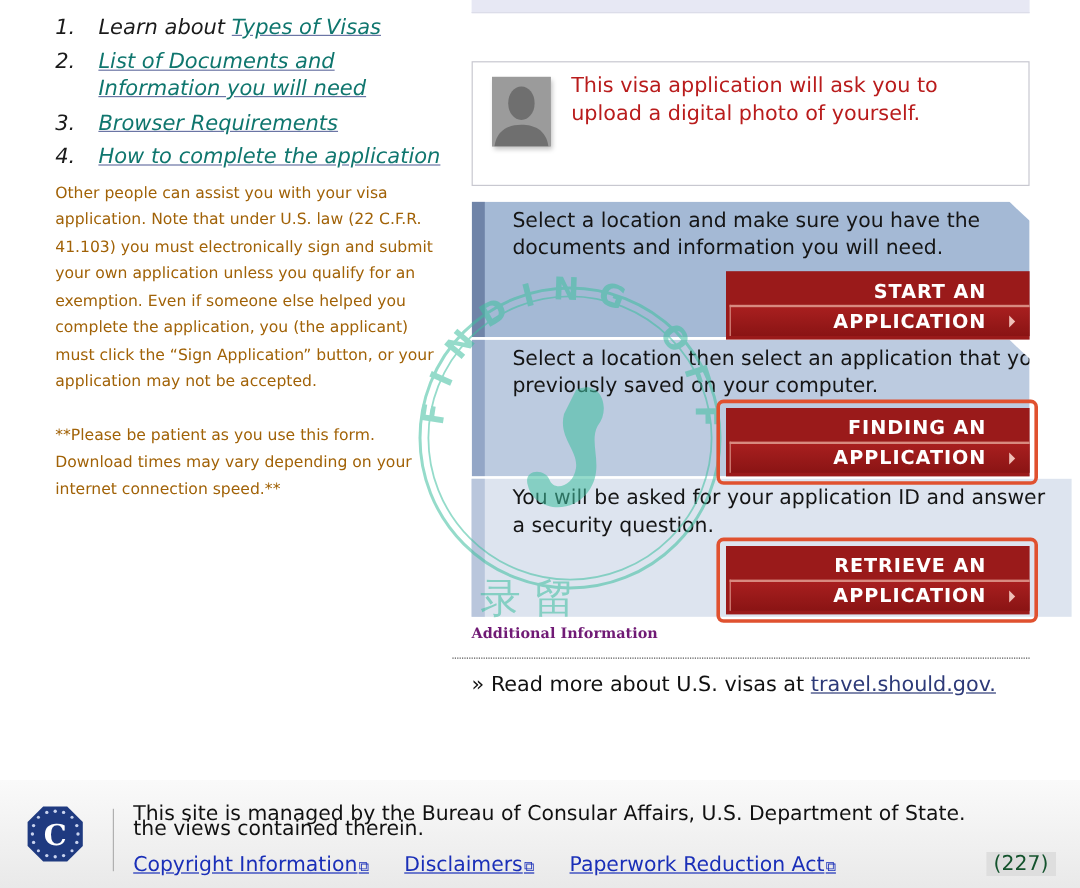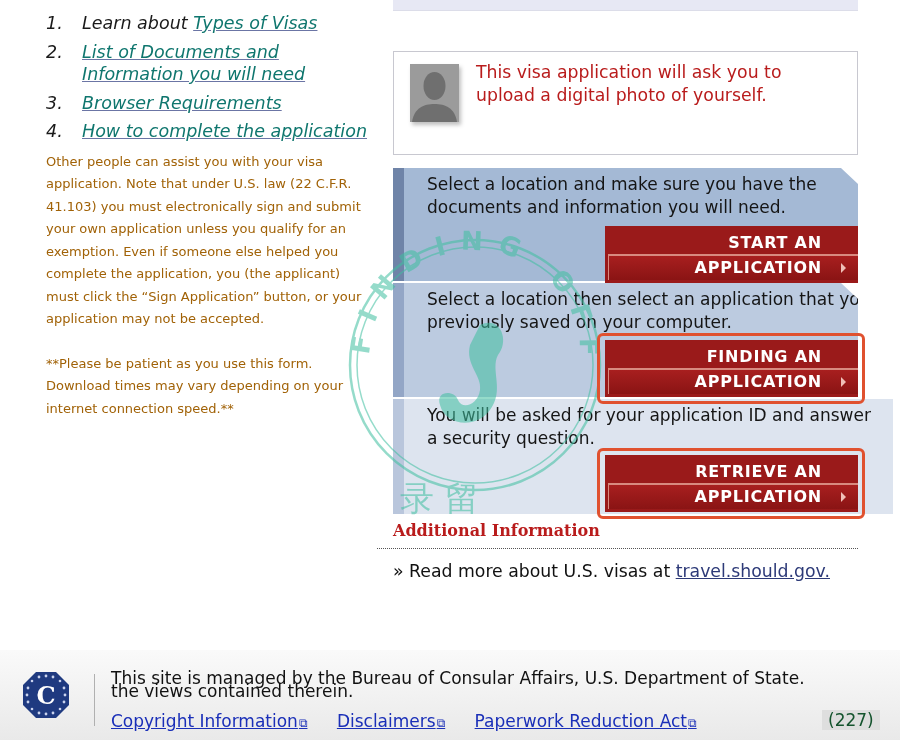--- a/index.html
+++ b/index.html
@@ -44,21 +44,21 @@
     border-top: 5px solid transparent; border-bottom: 5px solid transparent; border-left: 5px solid #f0c0b8; }
   .btn-start { top: 226px; }
   .btn-upload { top: 340px; }
   .btn-retrieve { top: 455px; }
 
   .highlight { position: absolute; border: 3px solid #e0512f; border-radius: 6px; pointer-events: none; }
   .hl-upload { left: 597px; top: 333px; width: 268px; height: 71px; }
   .hl-retrieve { left: 597px; top: 448px; width: 268px; height: 71px; }
 
   .addl-title { position: absolute; left: 393px; top: 521px; font-family: "DejaVu Serif", "Liberation Serif", serif;
-    font-weight: bold; font-size: 16px; color: #b91c1c; }
+    font-weight: bold; font-size: 12px; color: #701a75; }
   .addl-rule { position: absolute; left: 377px; top: 548px; width: 481px; border-top: 1px dotted #555; }
   .addl-list { position: absolute; left: 393px; top: 560px; width: 470px; font-size: 17.3px; line-height: 22.5px; color: #111; }
   .addl-list a { color: #2d3a78; text-decoration: underline; }
 
   
   .watermark { position: absolute; left: 330px; top: 205px; width: 290px; height: 320px; pointer-events: none; opacity: 0.55; }
 
   
   .footer { position: absolute; left: 0; top: 650px; width: 900px; height: 90px; background: linear-gradient(#fafafa, #e9e9e9); }
   .footer-logo { position: absolute; left: 22px; top: 21px; width: 48px; height: 48px; }

